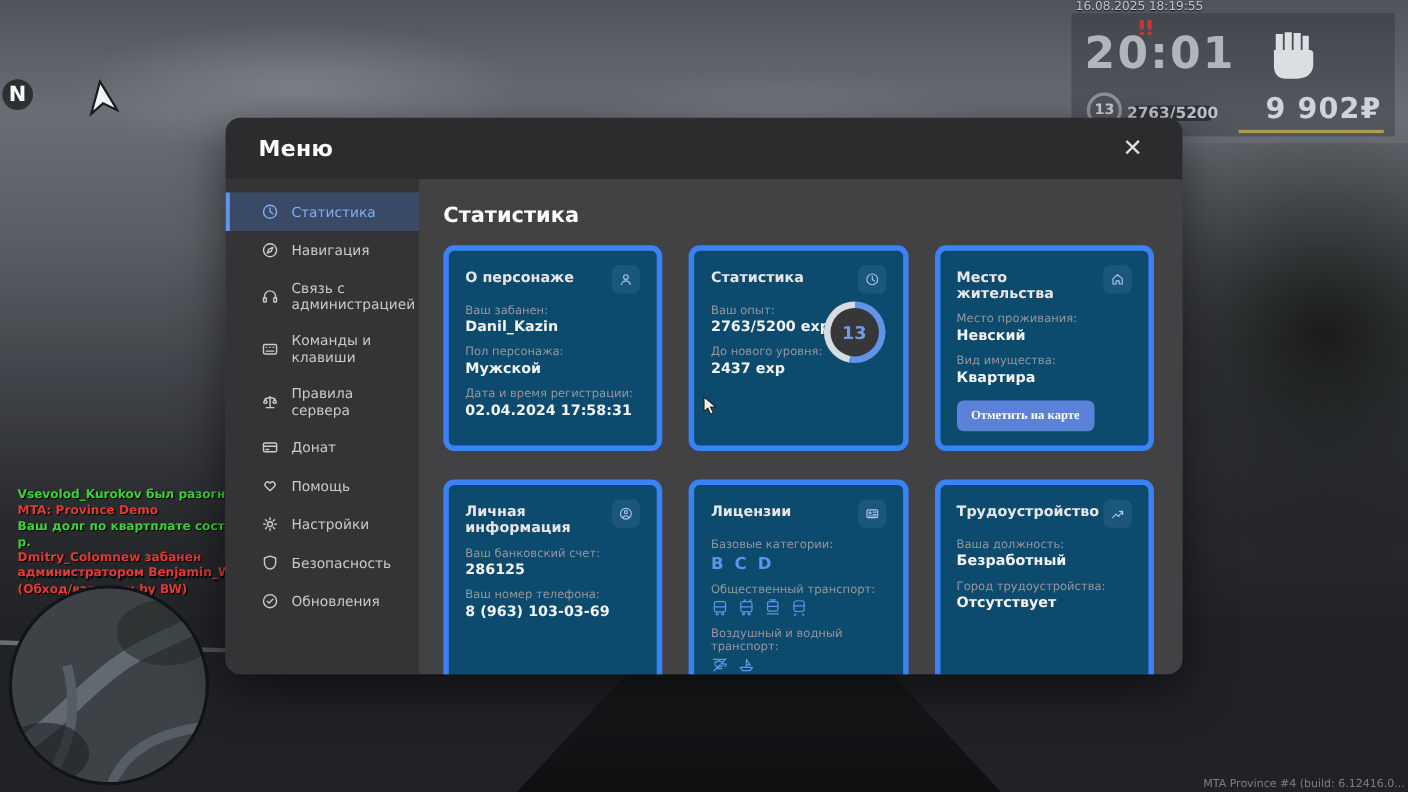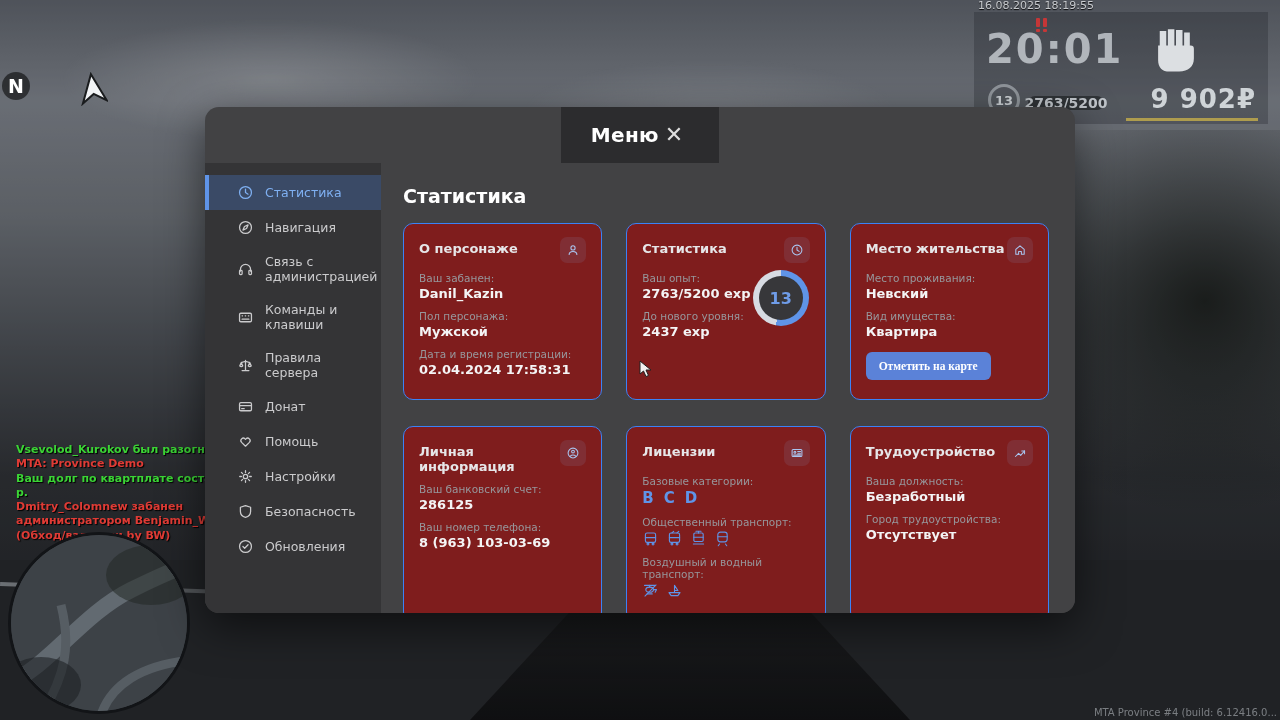--- a/index.html
+++ b/index.html
@@ -28,34 +28,34 @@
   .hud-exp{position:absolute;left:54px;bottom:14px;width:76px;height:14px;background:rgba(12,14,16,.55);border-radius:7px;display:flex;align-items:center;justify-content:center;font-size:14px;color:#c7ccd1;font-weight:bold;}
   .hud-money{position:absolute;right:12px;bottom:10px;font-size:26px;font-weight:600;letter-spacing:1px;color:rgba(228,233,237,.92);}
   .hud-underline{position:absolute;right:10px;bottom:3px;width:132px;height:3px;background:#b5a14b;}
   
   .chat{position:absolute;left:16px;top:443px;width:278px;font-size:11px;font-weight:bold;line-height:1.3;text-shadow:1px 1px 1px #000;}
   
   .minimap{position:absolute;left:8px;top:532px;width:176px;height:176px;border-radius:50%;background:#3d4247;border:3px solid #121417;overflow:hidden;}
   .mm-n{position:absolute;left:2px;top:72px;width:28px;height:28px;background:rgba(0,0,0,.55);border-radius:50%;display:flex;align-items:center;justify-content:center;color:#fff;font-size:19px;font-weight:bold;z-index:2;}
   .mm-arrow{position:absolute;left:78px;top:72px;z-index:2;}
   
-  .modal{position:absolute;left:205px;top:107px;width:870px;height:506px;border-radius:14px;background:#424244;box-shadow:0 14px 44px rgba(0,0,0,.55);overflow:hidden;display:flex;flex-direction:column;align-items:center;}
+  .modal{position:absolute;left:205px;top:107px;width:870px;height:506px;border-radius:14px;background:#424244;box-shadow:0 14px 44px rgba(0,0,0,.55);overflow:hidden;display:flex;flex-direction:column;}
   .m-header{height:56px;flex:0 0 56px;background:#2c2c2e;display:flex;align-items:center;padding:0 30px;}
   .m-title{font-size:20px;font-weight:bold;color:#ffffff;letter-spacing:.3px;}
   .m-close{margin-left:auto;background:none;border:none;color:#dedede;font-size:22px;line-height:1;cursor:pointer;padding:4px 6px;}
   .m-body{flex:1;display:flex;min-height:0;}
   .sidebar{width:176px;flex:0 0 176px;background:#343436;padding:12px 0;}
   .s-item{display:flex;align-items:center;gap:11px;padding:9px 10px 9px 28px;border-left:4px solid transparent;color:#cbcbcd;font-size:12.5px;line-height:1.2;cursor:pointer;}
   .s-item .s-icon{flex:0 0 17px;display:flex;}
   .s-item.active{background:#3a4a66;border-left-color:#5f94e8;color:#7fb0f2;}
   .s-icon svg{width:17px;height:17px;stroke:currentColor;fill:none;stroke-width:1.5;stroke-linecap:round;stroke-linejoin:round;}
   .content{flex:1;background:#424244;padding:20px 26px 0 22px;position:relative;}
   .c-title{font-size:19px;font-weight:bold;color:#ffffff;margin:2px 0 16px 0;}
   .cards{display:grid;grid-template-columns:repeat(3,1fr);gap:26px 24px;}
-  .card{background:#7f1d1d;border:1px solid #3b82f6;border-radius:10px;padding:13px 15px;min-height:134px;position:relative;}
+  .card{background:#0c4a6e;border:5px solid #3b82f6;border-radius:10px;padding:13px 15px;min-height:134px;position:relative;}
   .card-head{display:flex;justify-content:space-between;align-items:flex-start;margin-bottom:9px;}
   .card-title{font-size:13px;font-weight:600;color:#e6e6e8;padding-top:4px;}
   .card-icon{width:26px;height:26px;border-radius:7px;background:rgba(140,170,220,.12);display:flex;align-items:center;justify-content:center;flex:0 0 26px;}
   .card-icon svg{width:14px;height:14px;stroke:#a9c5f0;fill:none;stroke-width:1.5;stroke-linecap:round;stroke-linejoin:round;}
   .row{margin-bottom:9px;}
   .lbl{font-size:10.5px;color:#97979c;margin-bottom:2px;}
   .val{font-size:13px;font-weight:bold;color:#f4f4f5;}
   .ring{position:absolute;right:16px;top:46px;width:56px;height:56px;border-radius:50%;}
   .ring-in{position:absolute;inset:6px;background:#37373a;border-radius:50%;display:flex;align-items:center;justify-content:center;font-size:16px;font-weight:bold;color:#6f9ce8;}
   .map-btn{margin-top:4px;background:#5b82d8;color:#fff;font-size:11.5px;font-weight:bold;border:none;border-radius:6px;padding:8px 13px;cursor:pointer;font-family:Liberation Serif, serif;}

